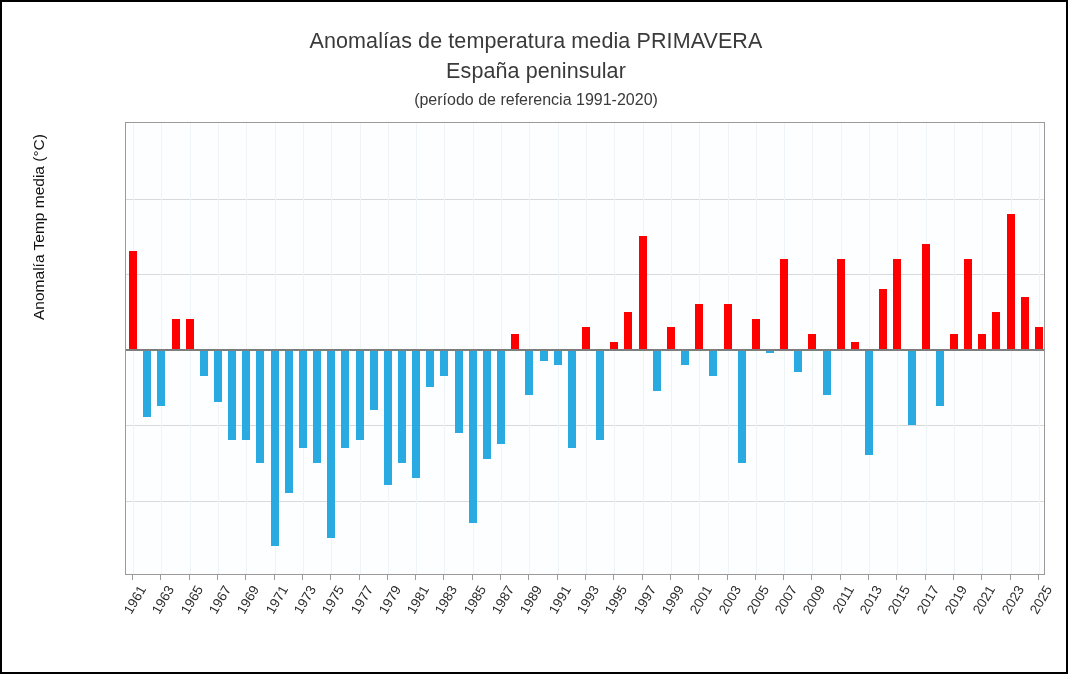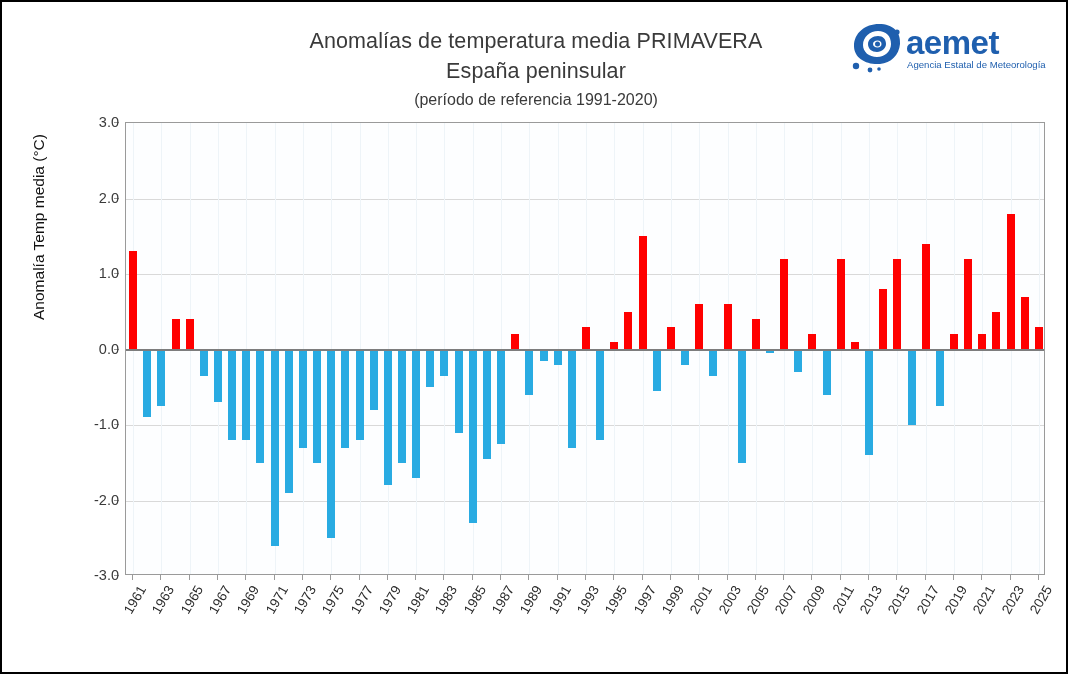--- a/index.html
+++ b/index.html
@@ -151,56 +151,23 @@
 <body>
 
 <div id="page">
 
   <div id="title-block">
     <div class="title-line1">Anomalías de temperatura media PRIMAVERA</div>
     <div class="title-line2">España peninsular</div>
     <div class="title-line3">(período de referencia 1991-2020)</div>
   </div>
 
-  <div id="logo">
-    <svg width="200" height="60" viewBox="0 0 200 60" xmlns="http://www.w3.org/2000/svg">
-      <g fill="#1F5FAE">
-        <path d="M6 26 C6 13, 17 4, 31 4 C45 4, 53 12, 52 24 C51 35, 43 43, 32 44 C18 45, 6 38, 6 26 Z
-                 M15 25 C15 17, 22 11, 30 11 C38 11, 43 16, 43 24 C43 31, 37 37, 29 37 C21 37, 15 32, 15 25 Z" fill-rule="evenodd"></path>
-        <path d="M20 24 C20 19, 25 16, 30 16 C35 16, 38 19, 38 24 C38 28, 34 32, 29 32 C24 32, 20 29, 20 24 Z
-                 M25 24 C25 22, 27 20.5, 29.5 20.5 C32 20.5, 33.5 22, 33.5 24 C33.5 26, 32 27.5, 29.5 27.5 C27 27.5, 25 26, 25 24 Z" fill-rule="evenodd"></path>
-        <circle cx="29.5" cy="24" r="2.5"></circle>
-        <circle cx="8" cy="46" r="3.2"></circle>
-        <circle cx="22" cy="50" r="2.4"></circle>
-        <circle cx="31" cy="49" r="1.8"></circle>
-        <circle cx="49" cy="12" r="2.6"></circle>
-      </g>
-      <text x="58" y="34" font-family="'Liberation Sans', sans-serif" font-size="33" font-weight="bold" fill="#1F5FAE" letter-spacing="-0.5">aemet</text>
-      <text x="59" y="48" font-family="'Liberation Sans', sans-serif" font-size="9.6" fill="#1F5FAE">Agencia Estatal de Meteorología</text>
-    </svg>
-  </div>
 
   <div id="y-axis-title">Anomalía Temp media (°C)</div>
 
-  <div id="y-ticks">
-      <div class="ytick-mark" style="top: 0px; left: 52px;"></div>
-      <div class="ytick" style="top: 0px;">3.0</div>
-      <div class="ytick-mark" style="top: 75.5px; left: 52px;"></div>
-      <div class="ytick" style="top: 75.5px;">2.0</div>
-      <div class="ytick-mark" style="top: 151px; left: 52px;"></div>
-      <div class="ytick" style="top: 151px;">1.0</div>
-      <div class="ytick-mark" style="top: 226.5px; left: 52px;"></div>
-      <div class="ytick" style="top: 226.5px;">0.0</div>
-      <div class="ytick-mark" style="top: 302px; left: 52px;"></div>
-      <div class="ytick" style="top: 302px;">-1.0</div>
-      <div class="ytick-mark" style="top: 377.5px; left: 52px;"></div>
-      <div class="ytick" style="top: 377.5px;">-2.0</div>
-      <div class="ytick-mark" style="top: 453px; left: 52px;"></div>
-      <div class="ytick" style="top: 453px;">-3.0</div>
-    </div>
 
   <div id="chart-area">
       <div class="gridline-h" style="top: 75.5px;"></div>
       <div class="gridline-h" style="top: 151px;"></div>
       <div class="gridline-h" style="top: 226.5px;"></div>
       <div class="gridline-h" style="top: 302px;"></div>
       <div class="gridline-h" style="top: 377.5px;"></div>
       <div class="gridline-v" style="left: 7px;"></div>
       <div class="bar" title="1961: 1.30 °C" style="left: 3.07692px; width: 8px; top: 128.35px; height: 98.15px; background: rgb(255, 0, 0);"></div>
       <div class="bar" title="1962: -0.90 °C" style="left: 17.2308px; width: 8px; top: 226.5px; height: 67.95px; background: rgb(41, 171, 226);"></div>

